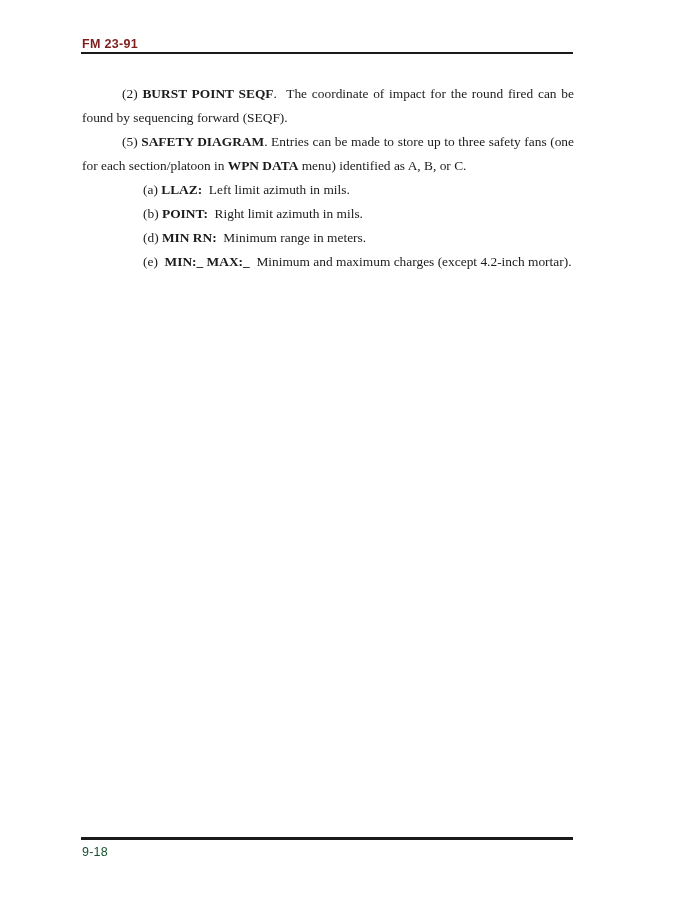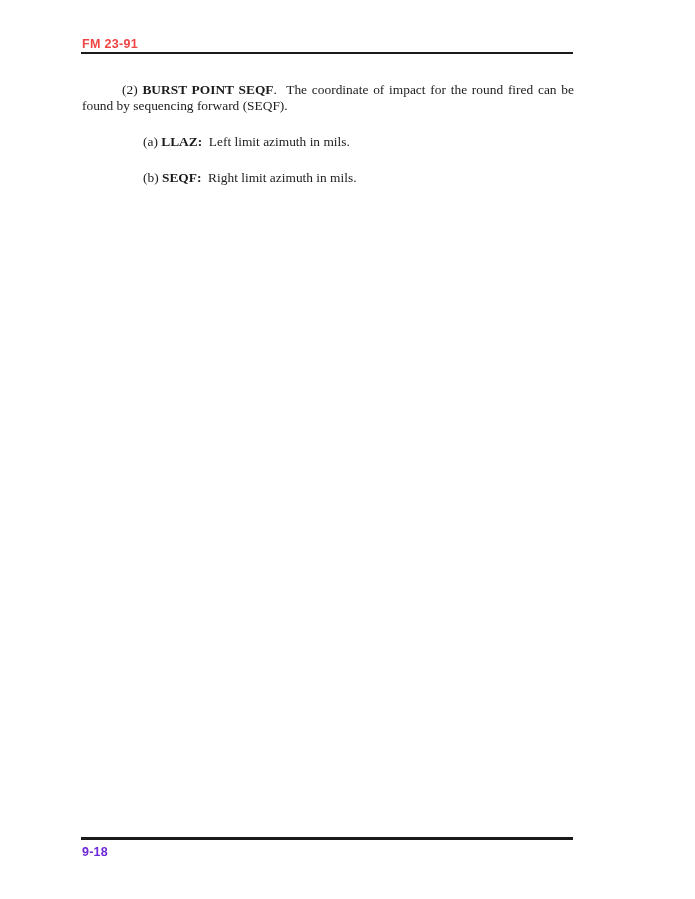--- a/index.html
+++ b/index.html
@@ -17,89 +17,91 @@
     color: #1b1b1b;
   }
   .header {
     position: absolute;
     left: 82px;
     top: 37px;
     font-family: "Liberation Sans", sans-serif;
     font-weight: bold;
     font-size: 12.5px;
     letter-spacing: 0.3px;
-    color: #ef4444;
+    color: #7f1d1d;
   }
   .header-rule {
     position: absolute;
     left: 81px;
     top: 52px;
     width: 492px;
     height: 2px;
     background: #1a1a1a;
   }
   .body-text {
     position: absolute;
     left: 82px;
     top: 82px;
     width: 492px;
     font-size: 13.4px;
-    line-height: 16px;
+    line-height: 24px;
     text-align: justify;
   }
   .para {
     margin: 0;
     padding: 0;
   }
   .para.numbered {
     text-indent: 40px;
   }
   .para.lettered {
     margin-left: 61px;
     text-indent: 0;
     text-align: left;
-    margin-top: 20px;
   }
   .bold {
     font-weight: bold;
   }
   .footer-rule {
     position: absolute;
     left: 81px;
     top: 837px;
     width: 492px;
     height: 2.5px;
     background: #1a1a1a;
   }
   .footer {
     position: absolute;
     left: 82px;
     top: 845px;
     font-family: "Liberation Sans", sans-serif;
-    font-weight: bold;
+    font-weight: normal;
     font-size: 12.5px;
     letter-spacing: 0.2px;
-    color: #6d28d9;
+    color: #14532d;
   }
 </style>
 </head>
 <body>
 
 <div class="page">
 
   <div class="header">
     <span>FM 23-91</span>
   </div>
 
   <div class="header-rule"></div>
 
   <div class="body-text">
       <p class="para numbered"><span>(2) </span><span class="bold">BURST POINT SEQF</span><span>.&nbsp; The coordinate of impact for the round fired can be found by sequencing forward (SEQF).</span></p>
+      <p class="para numbered"><span>(5) </span><span class="bold">SAFETY DIAGRAM</span><span>. Entries can be made to store up to three safety fans (one for each section/platoon in </span><span class="bold">WPN DATA</span><span> menu) identified as A, B, or C.</span></p>
       <p class="para lettered"><span>(a) </span><span class="bold">LLAZ:</span><span>&nbsp; Left limit azimuth in mils.</span></p>
-      <p class="para lettered"><span>(b) </span><span class="bold">SEQF:</span><span>&nbsp; Right limit azimuth in mils.</span></p>
+      <p class="para lettered"><span>(b) </span><span class="bold">POINT:</span><span>&nbsp; Right limit azimuth in mils.</span></p>
+      <p class="para lettered"><span>(d) </span><span class="bold">MIN RN:</span><span>&nbsp; Minimum range in meters.</span></p>
+      <p class="para lettered"><span>(e) &nbsp;</span><span class="bold">MIN:_ MAX:_</span><span>&nbsp; Minimum and maximum charges (except 4.2-inch mortar).</span></p>
     </div>
 
   <div class="footer-rule"></div>
 
   <div class="footer">
     <span>9-18</span>
   </div>
 
 </div>
 

